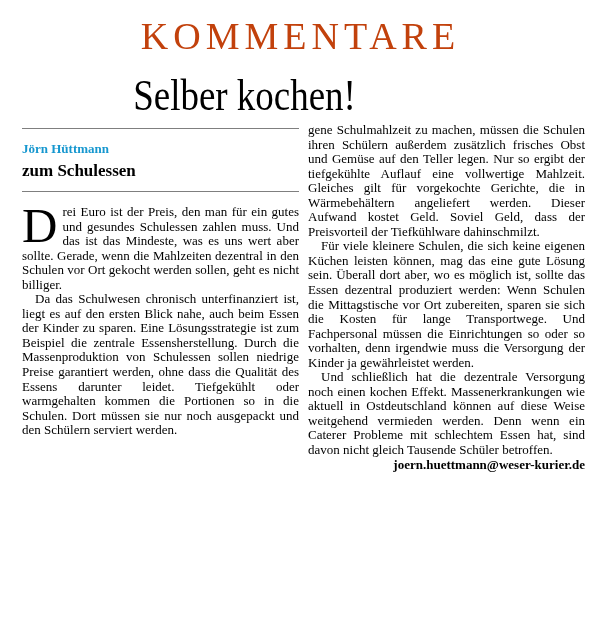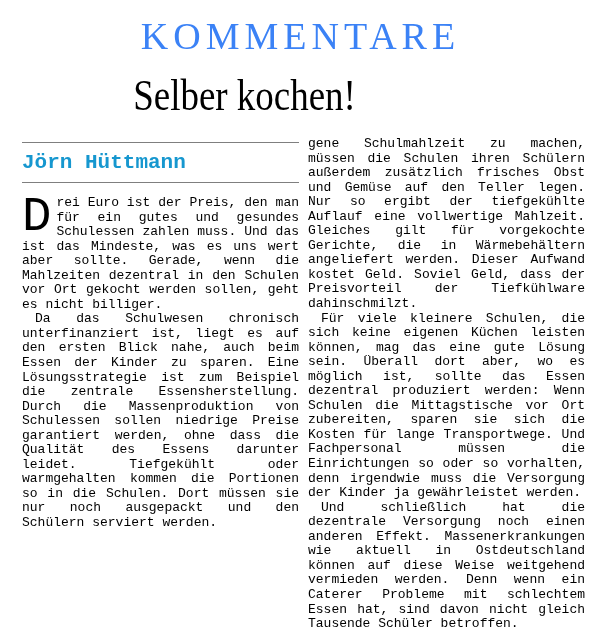--- a/index.html
+++ b/index.html
@@ -9,49 +9,48 @@
     position: relative;
     overflow: hidden;
     font-family: "Liberation Serif", "DejaVu Serif", serif;
     color: #000000;
   }
   .kicker {
     position: absolute; top: 14px; left: 0; width: 601px;
     text-align: center;
     font-size: 38px; line-height: 44px;
     letter-spacing: 5px;
-    color: #3b82f6;
+    color: #c2410c;
     white-space: nowrap;
   }
   .headline-wrap {
     position: absolute; top: 72px; left: 0; width: 490px;
     text-align: center;
   }
   .headline {
     display: inline-block;
     font-size: 44px; line-height: 48px;
     font-weight: normal;
     transform: scaleX(0.84);
     transform-origin: center;
     margin: 0;
     white-space: nowrap;
   }
   .col {
-    position: absolute; top: 130px;
+    position: absolute; top: 116px;
     width: 277px;
-    font-family: Liberation Mono, monospace;
   }
   .col-left  { left: 22px; }
   .col-right { left: 308px; }
   .rule { border: none; border-top: 1px solid #7f7f7f; height: 0; margin: 0; }
   .rule-top { margin-top: 12px; }
   .rule-bottom { margin-top: 9px; }
   .byline-name {
     margin-top: 9px;
-    font-weight: bold; font-size: 21px; line-height: 21px;
+    font-weight: bold; font-size: 13px; line-height: 21px;
     color: #1697cf;
   }
   .byline-topic {
     font-weight: bold; font-size: 17px; line-height: 23px;
     color: #000000;
   }
   .body-left { margin-top: 13px; }
   .body-right { padding-top: 7px; }
   p.para {
     margin: 0;
@@ -77,27 +76,29 @@
 
 <div class="kicker">KOMMENTARE</div>
 
 <div class="headline-wrap">
   <h1 class="headline">Selber kochen!</h1>
 </div>
 
 <div class="col col-left">
   <hr class="rule rule-top">
   <div class="byline-name">Jörn Hüttmann</div>
+  <div class="byline-topic">zum Schulessen</div>
   <hr class="rule rule-bottom">
 
   <div class="body-left">
     <p class="para"><span class="dropcap">D</span><span>rei Euro ist der Preis, den man für ein gutes und gesundes Schulessen zahlen muss. Und das ist das Mindeste, was es uns wert aber sollte. Gerade, wenn die Mahlzeiten dezentral in den Schulen vor Ort gekocht werden sollen, geht es nicht billiger.</span></p>
     <p class="para indent">Da das Schulwesen chronisch unterfinanziert ist, liegt es auf den ersten Blick nahe, auch beim Essen der Kinder zu sparen. Eine Lösungsstrategie ist zum Beispiel die zentrale Essensherstellung. Durch die Massenproduktion von Schulessen sollen niedrige Preise garantiert werden, ohne dass die Qualität des Essens darunter leidet. Tiefgekühlt oder warmgehalten kommen die Portionen so in die Schulen. Dort müssen sie nur noch ausgepackt und den Schülern serviert werden.</p>
   </div>
 </div>
 
 <div class="col col-right">
   <div class="body-right">
     <p class="para">gene Schulmahlzeit zu machen, müssen die Schulen ihren Schülern außerdem zusätzlich frisches Obst und Gemüse auf den Teller legen. Nur so ergibt der tiefgekühlte Auflauf eine vollwertige Mahlzeit. Gleiches gilt für vorgekochte Gerichte, die in Wärmebehältern angeliefert werden. Dieser Aufwand kostet Geld. Soviel Geld, dass der Preisvorteil der Tiefkühlware dahinschmilzt.</p>
     <p class="para indent">Für viele kleinere Schulen, die sich keine eigenen Küchen leisten können, mag das eine gute Lösung sein. Überall dort aber, wo es möglich ist, sollte das Essen dezentral produziert werden: Wenn Schulen die Mittagstische vor Ort zubereiten, sparen sie sich die Kosten für lange Transportwege. Und Fachpersonal müssen die Einrichtungen so oder so vorhalten, denn irgendwie muss die Versorgung der Kinder ja gewährleistet werden.</p>
-    <p class="para indent">Und schließlich hat die dezentrale Versorgung noch einen anderen Effekt. Massenerkrankungen wie aktuell in Ostdeutschland können auf diese Weise weitgehend vermieden werden. Denn wenn ein Caterer Probleme mit schlechtem Essen hat, sind davon nicht gleich Tausende Schüler betroffen.</p>
+    <p class="para indent">Und schließlich hat die dezentrale Versorgung noch einen kochen Effekt. Massenerkrankungen wie aktuell in Ostdeutschland können auf diese Weise weitgehend vermieden werden. Denn wenn ein Caterer Probleme mit schlechtem Essen hat, sind davon nicht gleich Tausende Schüler betroffen.</p>
+    <p class="email">joern.huettmann@weser-kurier.de</p>
   </div>
 </div>
 
 </body></html>

